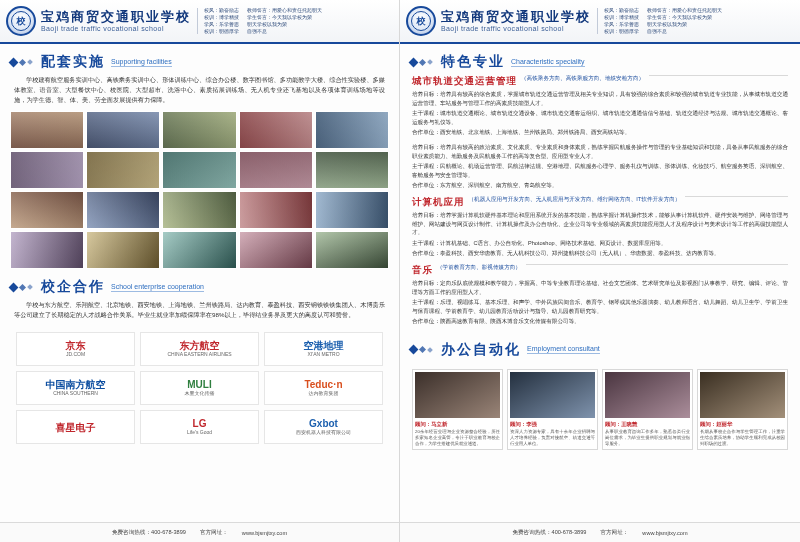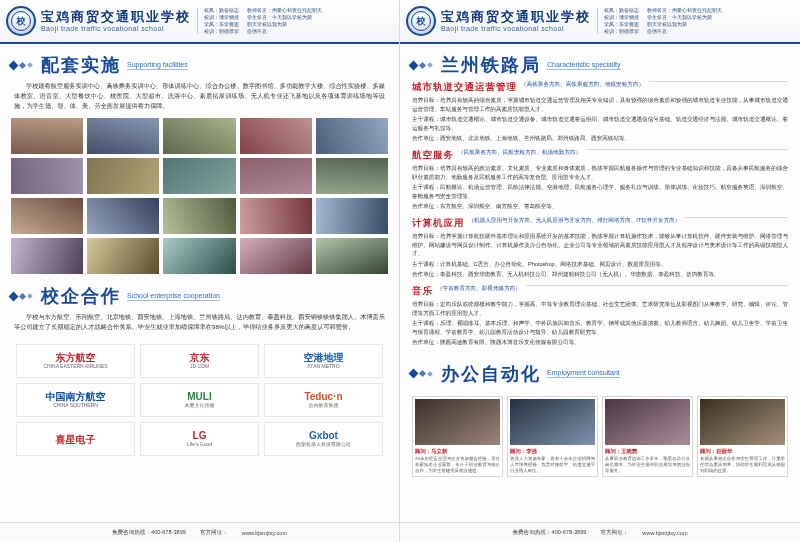--- a/index.html
+++ b/index.html
@@ -76,21 +76,21 @@
   }
   .sq-group { display: flex; align-items: center; margin-right: 6px; }
   .sq {
     width: 7px; height: 7px; background: #17499b;
     transform: rotate(45deg);
     margin-right: 3px;
   }
   .sq.s2 { width: 5px; height: 5px; opacity: .75; }
   .sq.s3 { width: 4px; height: 4px; opacity: .5; }
   .sec-cn {
-    font-size: 18px; font-weight: bold; color: #17499b;
+    font-size: 14px; font-weight: bold; color: #17499b;
     letter-spacing: 2px;
   }
   .sec-en {
     font-size: 7px; color: #2f6fc0; margin-left: 6px;
     border-bottom: 1px solid #9dbbe2;
     padding-bottom: 1px;
   }
 
   .para {
     font-size: 6.2px; line-height: 10px; color: #333;
@@ -262,26 +262,26 @@
             <i class="sq s3"></i>
       </span>
       <span class="sec-cn">校企合作</span>
       <span class="sec-en">School enterprise cooperation</span>
     </div>
 
     <div class="para">学校与东方航空、乐翔航空、北京地铁、西安地铁、上海地铁、兰州铁路局、达内教育、泰盈科技、西安钢铁铁铁集团人、木博贵乐等公司建立了长期稳定的人才战略合作关系。毕业生就业率加绩保障率在98%以上，毕得结业务界及更大的高度认可和赞誉。</div>
 
     <div class="logos" id="logo-grid">
           <div class="logo">
+            <div class="l1" style="color: rgb(192, 39, 45);">京东</div>
+            <div class="l2">JD.COM</div>
+          </div>
+          <div class="logo">
             <div class="l1" style="color: rgb(192, 39, 45);">东方航空</div>
             <div class="l2">CHINA EASTERN AIRLINES</div>
-          </div>
-          <div class="logo">
-            <div class="l1" style="color: rgb(192, 39, 45);">京东</div>
-            <div class="l2">JD.COM</div>
           </div>
           <div class="logo">
             <div class="l1" style="color: rgb(27, 95, 174);">空港地理</div>
             <div class="l2">XI'AN METRO</div>
           </div>
           <div class="logo">
             <div class="l1" style="color: rgb(13, 78, 160);">中国南方航空</div>
             <div class="l2">CHINA SOUTHERN</div>
           </div>
           <div class="logo">
@@ -336,41 +336,36 @@
         <span>自强不息</span>
       </div>
     </div>
 
     <div class="sec">
       <span class="sq-group">
         <i class="sq"></i>
             <i class="sq s2"></i>
             <i class="sq s3"></i>
       </span>
-      <span class="sec-cn">兰州铁路局</span>
+      <span class="sec-cn">特色专业</span>
       <span class="sec-en">Characteristic speciality</span>
     </div>
 
     <div id="major-list">
           <div class="major">
             <div class="major-h">
               <span>城市轨道交通运营管理</span>
               <span class="dirs">（高铁乘务方向、高铁乘服方向、地铁安检方向）</span>
               <span class="rule"></span>
             </div>
             <div class="mline">培养目标：培养具有较高的综合素质，掌握城市轨道交通运营管理及相关专业知识，具有较强的综合素质和较强的城市轨道专业技能，从事城市轨道交通运营管理、车站服务与管理工作的高素质技能型人才。</div>
             <div class="mline">主干课程：城市轨道交通概论、城市轨道交通设备、城市轨道交通客运组织、城市轨道交通通信信号基础、轨道交通经济与法规、城市轨道交通概论、客运服务与礼仪等。</div>
             <div class="mline">合作单位：西安地铁、北京地铁、上海地铁、兰州铁路局、郑州铁路局、西安高铁站等。</div>
           </div>
           <div class="major">
-            <div class="major-h">
-              <span>航空服务</span>
-              <span class="dirs">（民航乘务方向、民航安检方向、机场地勤方向）</span>
-              <span class="rule"></span>
-            </div>
             <div class="mline">培养目标：培养具有较高的政治素质、文化素质、专业素质和身体素质，熟练掌握民航服务操作与管理的专业基础知识和技能，具备从事民航服务的综合职业素质能力、地勤服务及民航服务工作的高等复合型、应用型专业人才。</div>
             <div class="mline">主干课程：民航概论、机场运营管理、民航法律法规、空港地理、民航服务心理学、服务礼仪与训练、形体训练、化妆技巧、航空服务英语、深圳航空、客舱服务与安全管理等。</div>
             <div class="mline">合作单位：东方航空、深圳航空、南方航空、青岛航空等。</div>
           </div>
           <div class="major">
             <div class="major-h">
               <span>计算机应用</span>
               <span class="dirs">（机器人应用与开发方向、无人机应用与开发方向、维行网络方向、IT软件开发方向）</span>
               <span class="rule"></span>
             </div>

